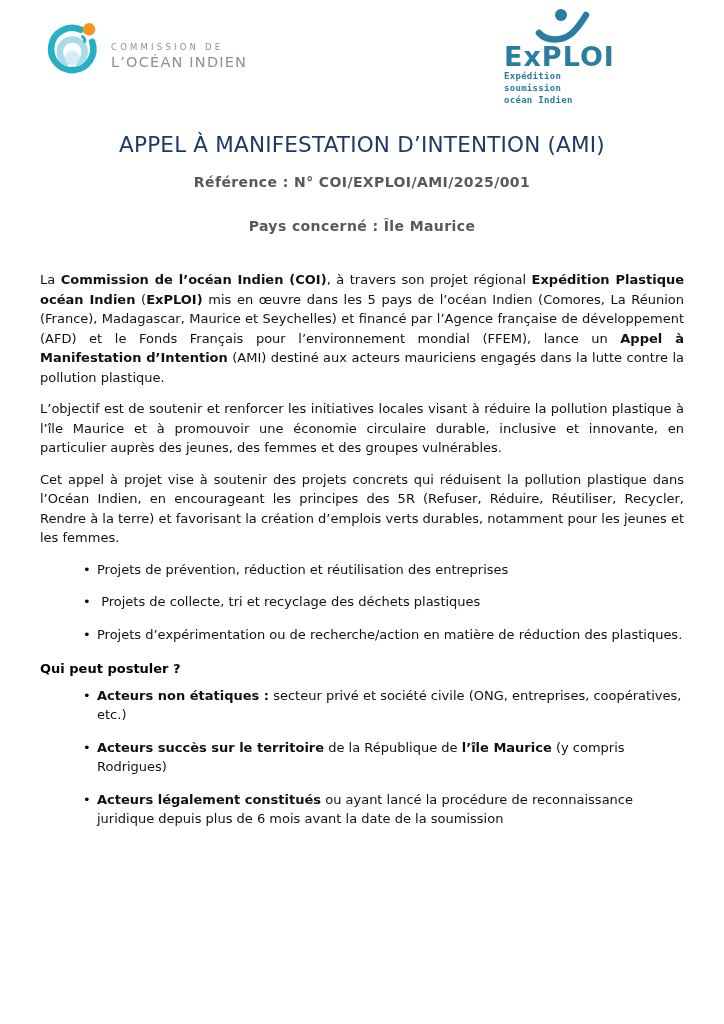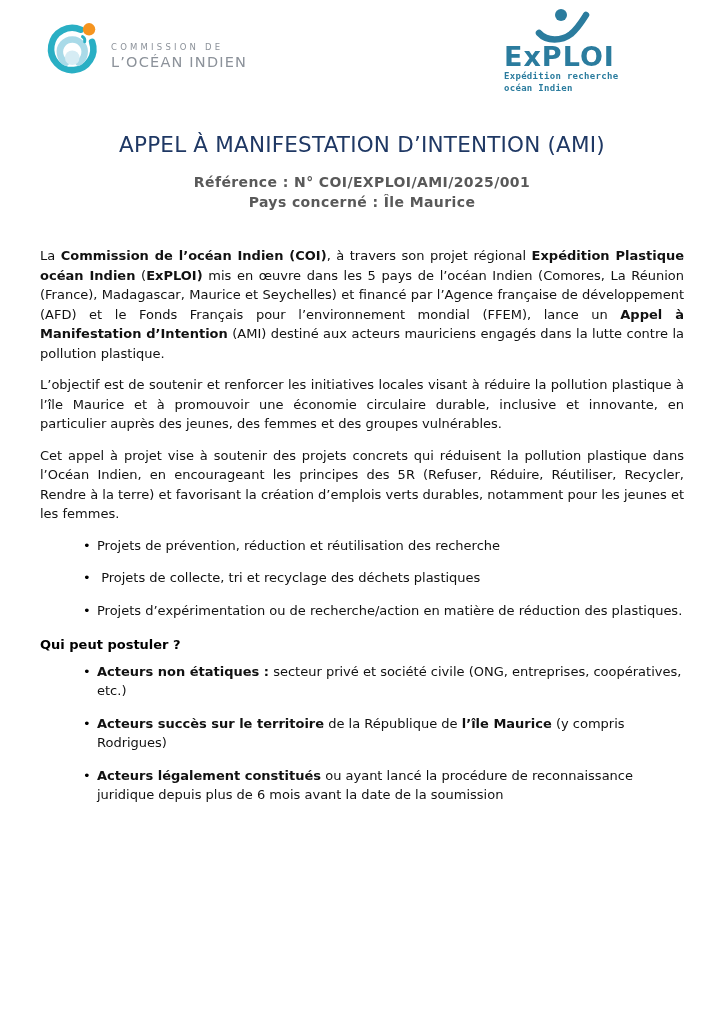--- a/index.html
+++ b/index.html
@@ -31,21 +31,21 @@
   .exploi-logo{position:absolute;left:504px;top:8px;width:120px;}
   .exploi-icon{display:block;margin:0 auto;width:60px;height:36px;}
   .exploi-name{font-size:27px;font-weight:bold;color:var(--exploi-teal);letter-spacing:1px;line-height:26px;}
   .exploi-sub{font-family:"DejaVu Sans Mono",monospace;font-size:9px;font-weight:bold;color:var(--exploi-teal);line-height:12px;letter-spacing:0.3px;}
   
   .content{position:absolute;left:40px;top:118px;width:644px;}
   .doc-title{font-size:21.5px;font-weight:normal;color:var(--title-navy);text-align:center;margin:14px 0 0 0;letter-spacing:0.2px;}
   .doc-subtitle{font-size:20px;font-weight:bold;color:#000;text-align:center;margin:17px 0 0 0;}
   .meta{font-size:14px;font-weight:bold;color:var(--meta-gray);text-align:center;letter-spacing:0.4px;}
   .meta.ref{margin-top:17px;}
-  .meta.country{margin-top:4px;}
+  .meta.country{margin-top:28px;}
   .bodytext{margin-top:36px;}
   .bodytext p{font-size:13px;line-height:19.5px;text-align:justify;margin:0 0 12px 0;}
   .q-heading{font-size:13px;line-height:19.5px;font-weight:bold;color:#000;margin:15px 0 7px 0;}
   ul.bullets{list-style:none;margin:0;padding:0;}
   ul.bullets li{
     position:relative;
     padding-left:57px;
     font-size:13px;line-height:19.5px;
     margin-bottom:13px;
     text-align:justify;
@@ -77,36 +77,36 @@
       <div class="coi-line2">L’OCÉAN INDIEN</div>
     </div>
   </div>
 
   <div class="exploi-logo">
     <svg class="exploi-icon" viewBox="0 0 60 36">
       <circle cx="27" cy="7" r="6" fill="#2B7C9E"></circle>
       <path d="M5,25 C13,34 28,33 37,26 C44,20 47,15 52,7" fill="none" stroke="#2B7C9E" stroke-width="6.5" stroke-linecap="round"></path>
     </svg>
     <div class="exploi-name">ExPLOI</div>
-    <div class="exploi-sub">Expédition recherche</div>
+    <div class="exploi-sub">Expédition soumission</div>
     <div class="exploi-sub">océan Indien</div>
   </div>
 
   <div class="content">
     <h1 class="doc-title">APPEL À MANIFESTATION D’INTENTION (AMI)</h1>
     <div class="meta ref">Référence : N° COI/EXPLOI/AMI/2025/001</div>
     <div class="meta country">Pays concerné : Île Maurice</div>
 
     <div class="bodytext">
       <p><span class="r">La </span><span class="b">Commission de l’océan Indien (COI)</span><span class="r">, à travers son projet régional </span><span class="b">Expédition Plastique océan Indien</span><span class="r"> (</span><span class="b">ExPLOI)</span><span class="r"> mis en œuvre dans les 5 pays de l’océan Indien (Comores, La Réunion (France), Madagascar, Maurice et Seychelles) et financé par l’Agence française de développement (AFD) et le Fonds Français pour l’environnement mondial (FFEM), lance un </span><span class="b">Appel à Manifestation d’Intention</span><span class="r"> (AMI) destiné aux acteurs mauriciens engagés dans la lutte contre la pollution plastique.</span></p>
       <p><span class="r">L’objectif est de soutenir et renforcer les initiatives locales visant à réduire la pollution plastique à l’île Maurice et à promouvoir une économie circulaire durable, inclusive et innovante, en particulier auprès des jeunes, des femmes et des groupes vulnérables.</span></p>
       <p><span class="r">Cet appel à projet vise à soutenir des projets concrets qui réduisent la pollution plastique dans l’Océan Indien, en encourageant les principes des 5R (Refuser, Réduire, Réutiliser, Recycler, Rendre à la terre) et favorisant la création d’emplois verts durables, notamment pour les jeunes et les femmes.</span></p>
 
       <ul class="bullets">
-        <li><span class="r">Projets de prévention, réduction et réutilisation des recherche</span></li>
+        <li><span class="r">Projets de prévention, réduction et réutilisation des entreprises</span></li>
         <li><span class="r">&nbsp;Projets de collecte, tri et recyclage des déchets plastiques</span></li>
         <li><span class="r">Projets d’expérimentation ou de recherche/action en matière de réduction des plastiques.</span></li>
       </ul>
 
       <h3 class="q-heading">Qui peut postuler ?</h3>
       <ul class="bullets left-align">
         <li><span class="b">Acteurs non étatiques :</span><span class="r"> secteur privé et société civile (ONG, entreprises, coopératives, etc.)</span></li>
         <li><span class="b">Acteurs succès sur le territoire</span><span class="r"> de la République de </span><span class="b">l’île Maurice</span><span class="r"> (y compris Rodrigues)</span></li>
         <li><span class="b">Acteurs légalement constitués</span><span class="r"> ou ayant lancé la procédure de reconnaissance juridique depuis plus de 6 mois avant la date de la soumission</span></li>
       </ul>

